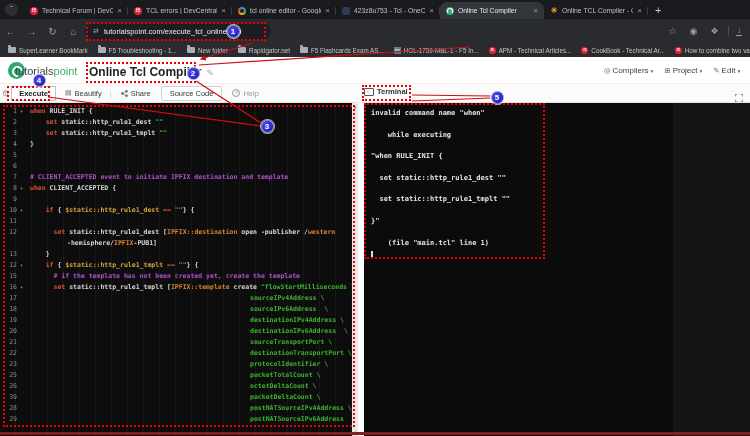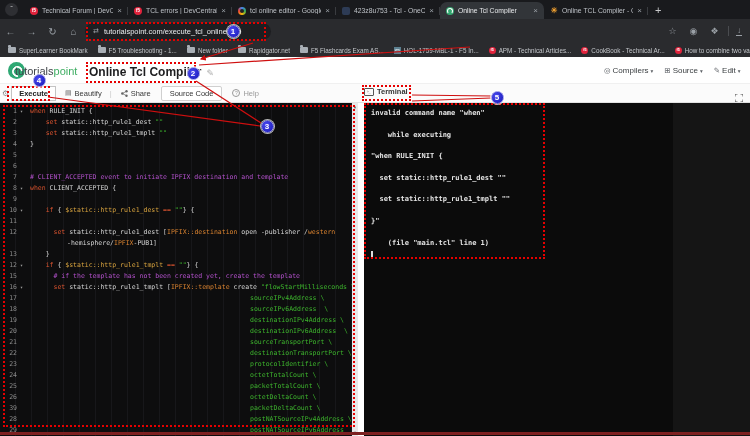--- a/index.html
+++ b/index.html
@@ -72,21 +72,21 @@
   .term-ic { width:10px; height:8px; border:1px solid #555; border-radius:1px; font-size:4px; color:#555; display:flex; align-items:center; justify-content:center; }
   .expand { position:absolute; left:735px; top:88px; }
 
   
   .editor { position:absolute; left:0; top:103px; width:358px; height:333px; background:#0d0d0e; overflow:hidden; font-family:"DejaVu Sans Mono", monospace;
             background-image:repeating-linear-gradient(to right, transparent 0 15px, #17171a 15px 16px); }
   #code-rows { padding-top:3px; }
   .crow { display:flex; height:11px; line-height:11px; font-size:6.5px; }
   .ln { width:17px; text-align:right; color:#8b8b8b; flex:none; }
   .fold { width:9px; text-align:center; color:#9a9a9a; font-size:5px; flex:none; }
-  .ctext { white-space:pre; font-weight:normal; padding-left:4px; }
+  .ctext { white-space:pre; font-weight:bold; padding-left:4px; }
   .ctext.cont { padding-left:224px; }
   .ctext.cont2 { padding-left:41px; }
   .tok-k { color:#d9532f; } .tok-m { color:#d9822f; } .tok-v { color:#d9a43f; }
   .tok-s { color:#3db52d; } .tok-c { color:#b351cc; } .tok-w { color:#d6d6d6; }
   .ed-scroll { position:absolute; right:0; top:0; width:6px; height:100%; background:#e8e8e8; display:flex; flex-direction:column; justify-content:space-between; align-items:center; font-size:4px; color:#666; padding:1px 0; }
 
   
   .terminal { position:absolute; left:364px; top:103px; width:386px; height:333px; background:#0b0b0b; color:#e6e6e6; font-family:"DejaVu Sans Mono", monospace; font-size:7px; font-weight:600; padding:5px 0 0 7px; }
   .term-strip { position:absolute; left:309px; top:0; width:77px; height:100%; background:#151515; }
   .tline { height:10.8px; line-height:10.8px; white-space:pre; position:relative; }
@@ -206,21 +206,21 @@
   <div class="brand"><span class="t1">tutorials</span><span class="t2">point</span></div>
   <div class="page-title"><span>Online Tcl Compiler</span><span class="pencil">✎</span></div>
   <div class="site-menu" id="site-menu">
       <div class="menu-item">
         <span class="mi-ic">◎</span>
         <span>Compilers</span>
         <span class="caret">▾</span>
       </div>
       <div class="menu-item">
         <span class="mi-ic">⊞</span>
-        <span>Source</span>
+        <span>Project</span>
         <span class="caret">▾</span>
       </div>
       <div class="menu-item">
         <span class="mi-ic">✎</span>
         <span>Edit</span>
         <span class="caret">▾</span>
       </div>
     </div>
 
   <div class="site-toolbar">
@@ -369,25 +369,20 @@
         </div>
         <div class="crow">
           <span class="ln">22</span>
           <span class="fold"></span>
           <span class="ctext cont"><span class="tok-s">destinationTransportPort \</span></span>
         </div>
         <div class="crow">
           <span class="ln">23</span>
           <span class="fold"></span>
           <span class="ctext cont"><span class="tok-s">protocolIdentifier \</span></span>
-        </div>
-        <div class="crow">
-          <span class="ln">24</span>
-          <span class="fold"></span>
-          <span class="ctext cont"><span class="tok-s">octetTotalCount \</span></span>
         </div>
         <div class="crow">
           <span class="ln">25</span>
           <span class="fold"></span>
           <span class="ctext cont"><span class="tok-s">packetTotalCount \</span></span>
         </div>
         <div class="crow">
           <span class="ln">26</span>
           <span class="fold"></span>
           <span class="ctext cont"><span class="tok-s">octetDeltaCount \</span></span>

